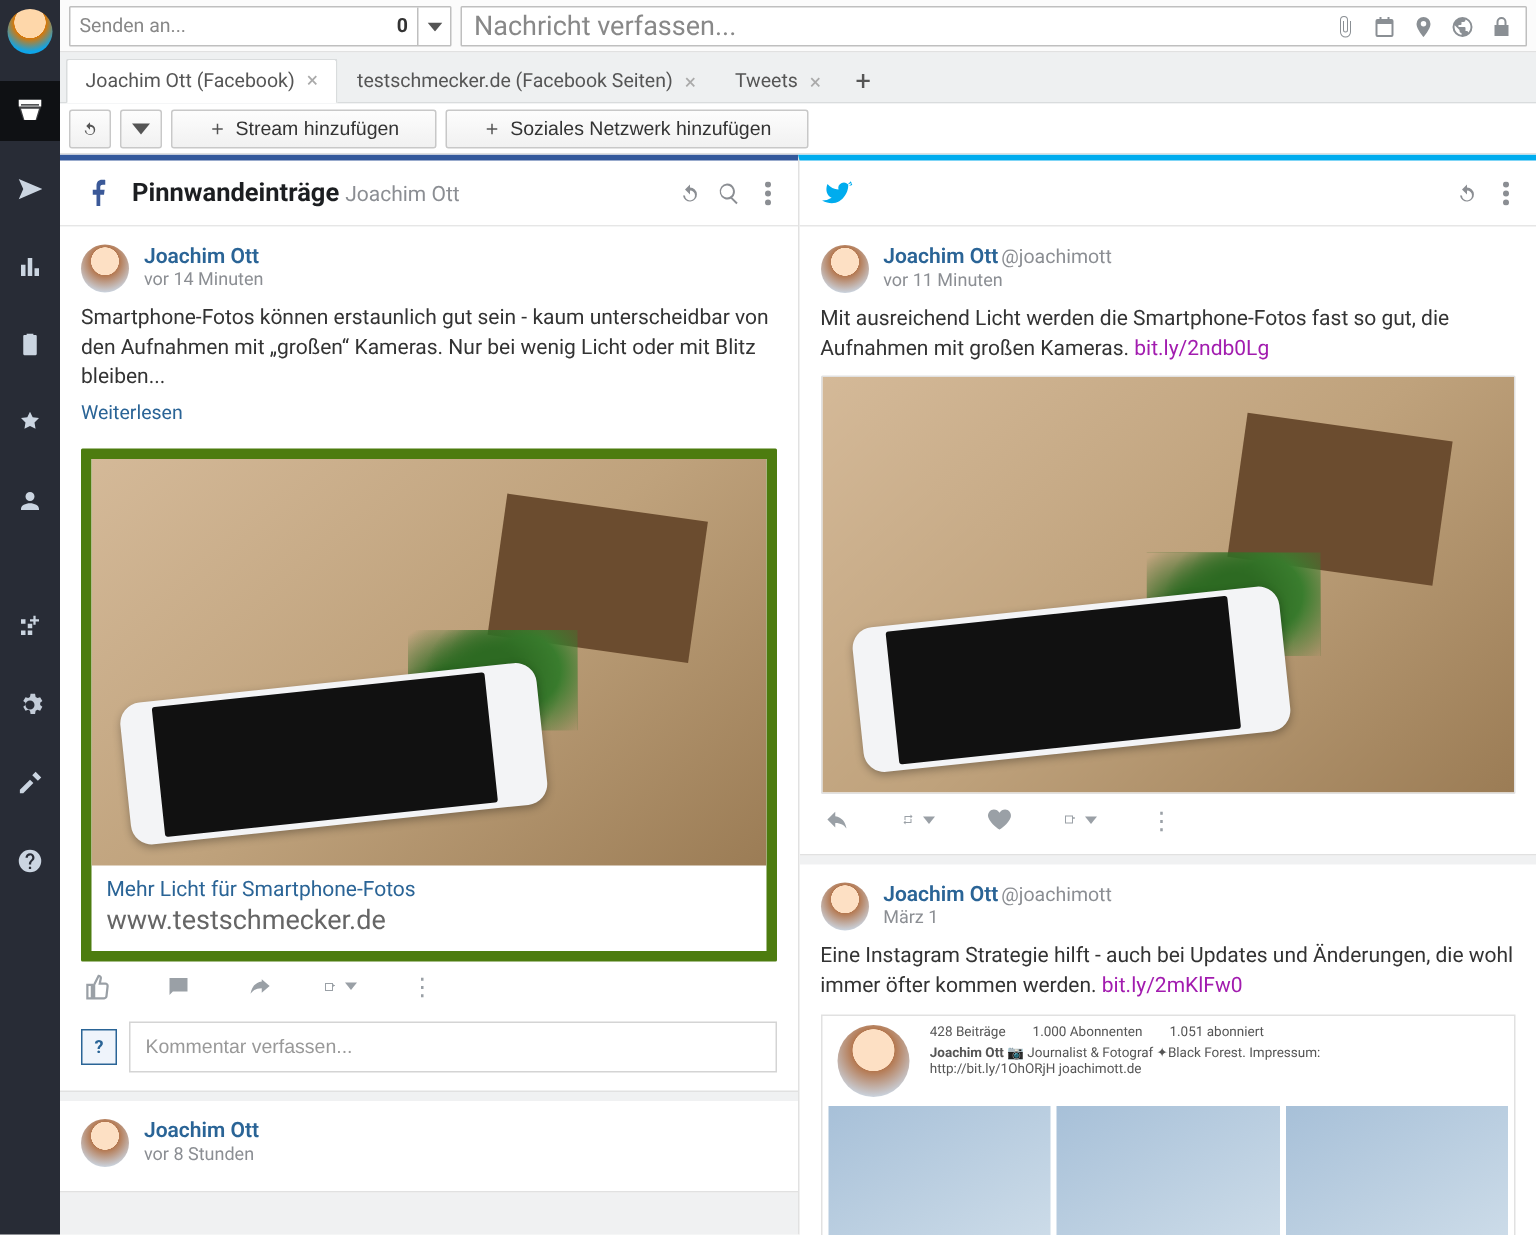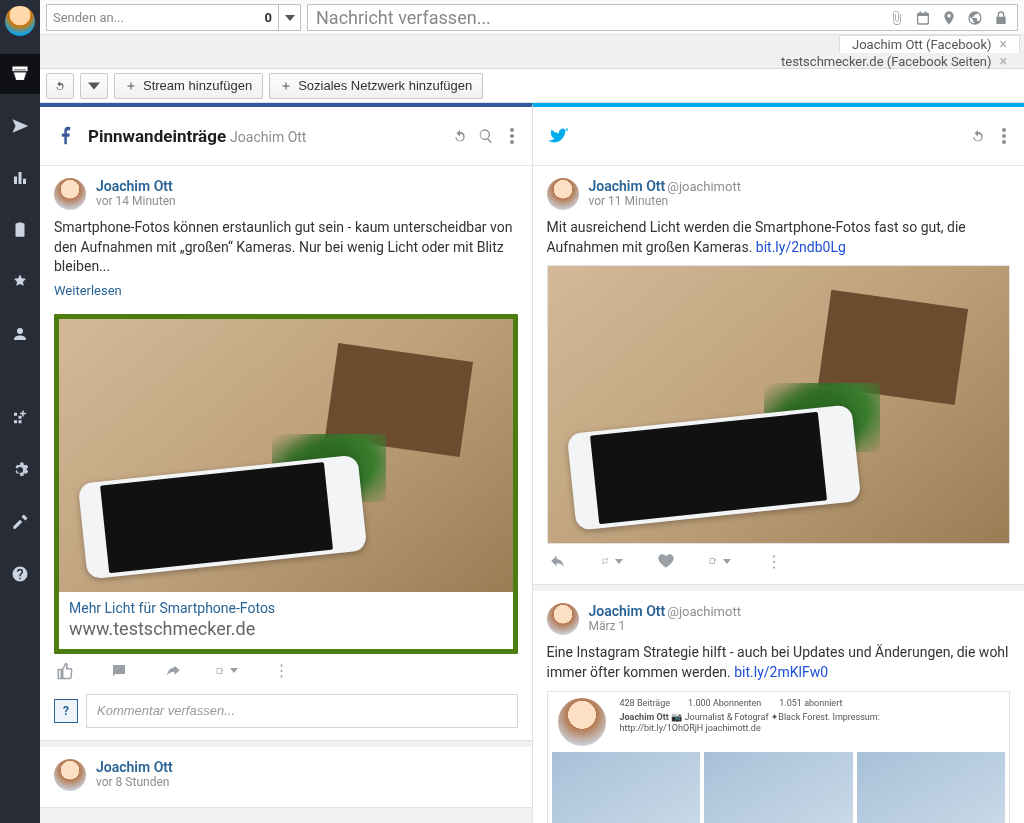--- a/index.html
+++ b/index.html
@@ -21,77 +21,77 @@
 .send-to { width: 255px; height: 27px; border: 1px solid #bfbfbf; background: #fff; border-radius: 1px; display: flex; align-items: center; padding: 0 6px; position: relative; }
 .send-to .placeholder { color: #888; font-size: 13px; flex: 1; }
 .send-to .count { font-weight: bold; margin-right: 6px; }
 .send-to .chev { width: 22px; height: 25px; border-left: 1px solid #bfbfbf; display: flex; align-items: center; justify-content: center; margin-right: -6px; }
 .compose-input { flex: 1; height: 27px; border: 1px solid #bfbfbf; background: #fff; border-radius: 1px; display: flex; align-items: center; padding: 0 8px; }
 .compose-input .msg-placeholder { color: #888; font-size: 18px; flex: 1; }
 .compose-input .attach-icons { display: flex; gap: 10px; color: #8a8f94; }
 .compose-input .attach-icons span { width: 16px; height: 16px; display: flex; align-items: center; justify-content: center; cursor: pointer; }
 
 
-.tabs-row { height: 34px; background: #eef0f1; border-bottom: 1px solid #d9dcdd; display: flex; align-items: flex-end; padding: 0 4px; flex-direction: column; }
+.tabs-row { height: 34px; background: #eef0f1; border-bottom: 1px solid #d9dcdd; display: flex; align-items: flex-end; padding: 0 4px; }
 .tab { height: 30px; padding: 0 12px; display: flex; align-items: center; gap: 8px; font-size: 13px; color: #555; border: 1px solid transparent; border-bottom: none; cursor:pointer; margin-bottom:-1px;}
 .tab.active { background: #fff; border: 1px solid #d9dcdd; border-bottom: 1px solid #fff; border-radius:2px 2px 0 0;}
 .tab .close { color: #aaa; font-size: 14px; }
 .tab.add { width: 30px; justify-content: center; font-size: 18px; color: #555; padding: 0; }
 
 
 .toolbar-row { height: 34px; background: #fff; border-bottom: 1px solid #e1e1e1; display: flex; align-items: center; padding: 0 6px; gap: 6px; }
-.tool-btn { height: 26px; border: 1px solid #c8c8c8; background: linear-gradient(#fdfdfd,#f1f1f1); border-radius: 2px; padding: 0 10px; display: flex; align-items: center; gap: 6px; font-size: 13px; color: #333; cursor:pointer;}
+.tool-btn { height: 26px; border: 1px solid #c8c8c8; background: linear-gradient(#fdfdfd,#f1f1f1); border-radius: 2px; padding: 0 24px; display: flex; align-items: center; gap: 6px; font-size: 13px; color: #333; cursor:pointer;}
 .tool-btn.icon-only { width: 28px; padding: 0; justify-content: center; }
 .tool-btn svg { width: 12px; height: 12px; fill: #555; }
 
 
 .streams { flex: 1; display: flex; overflow: hidden; }
 .stream { flex: 1; display: flex; flex-direction: column; border-top: 4px solid; background: #fff; min-width: 0;}
 .stream.fb { border-color: #34599c; }
 .stream.tw { border-color: #00acee; border-left: 1px solid #e1e1e1; }
 
-.stream-header { height: 59px; display: flex; align-items: center; padding: 0 12px 0 14px; border-bottom: 1px solid #e6e6e6; }
+.stream-header { height: 44px; display: flex; align-items: center; padding: 0 12px 0 14px; border-bottom: 1px solid #e6e6e6; }
 .stream-header .net-icon { width: 24px; height: 24px; margin-right: 10px; display:flex; align-items:center; justify-content:center;}
 .stream-header .net-icon.fb-i { color:#3b5998;}
 .stream-header .net-icon.tw-i { color:#00acee;}
 .stream-header h3 { font-size: 17px; font-weight: 700; color: #1c1e21; }
 .stream-header .sub { font-size: 14px; color: #8b8e93; font-weight: 400; margin-left: 4px; }
 .stream-header .hdr-actions { margin-left: auto; display: flex; gap: 10px; color: #8b8e93; }
 .stream-header .hdr-actions span { cursor:pointer; width:16px; height:16px; display:flex; align-items:center; justify-content:center;}
 
 .stream-body { flex: 1; overflow-y: auto; background: #f0f1f2; }
 .post { background: #fff; border-bottom: 1px solid #e1e1e1; margin-bottom: 6px; }
 .post-inner { padding: 12px 14px 8px 14px; }
 .post-head { display: flex; gap: 10px; margin-bottom: 8px; }
 .post-head .av { width: 32px; height: 32px; border-radius: 50%; background: radial-gradient(circle at 50% 35%, #fde0c4 35%, #b47850 36%, #cbd5e1 80%); }
 .post-head .who .name { color: #2a6496; font-weight: 600; font-size: 14px; }
 .post-head .who .handle { color: #8b8e93; font-size: 13px; font-weight:400; margin-left:2px;}
 .post-head .who .time { color: #8b8e93; font-size: 12px; }
 .post-text { font-size: 14px; line-height: 1.4; color: #333; margin-bottom: 6px; }
-.post-text a { color: #1d4ed8; text-decoration: none; }
+.post-text a { color: #a21caf; text-decoration: none; }
 .read-more { color: #2a6496; font-size: 13px; cursor:pointer; display:inline-block; margin-bottom:8px;}
 
-.media-card { border: 5px solid #4d7c0f; border-radius: 1px; overflow: hidden; margin-top: 8px; }
+.media-card { border: 7px solid #4d7c0f; border-radius: 1px; overflow: hidden; margin-top: 8px; }
 .media-img { width: 100%; aspect-ratio: 1.66/1; background: linear-gradient(140deg, #d4b998 0%, #bfa27c 50%, #9b7c55 100%); position: relative; }
 .media-img.plain { border:1px solid #e1e1e1; border-radius:1px; margin-top:8px;}
 .phone { position:absolute; left:5%; bottom:10%; width:62%; height:35%; background:#f3f4f6; border-radius:14px; box-shadow:0 2px 6px rgba(0,0,0,.3); transform:rotate(-6deg); }
 .phone::after{content:"";position:absolute;inset:4% 12% 4% 8%;background:#111;border-radius:2px;}
 .bread { position:absolute; right:10%; top:12%; width:30%; height:35%; background:#6b4c2f; transform:rotate(8deg); }
 .herbs { position:absolute; right:28%; top:42%; width:25%; height:25%; background:radial-gradient(circle,#2d6a22 30%,transparent 70%),radial-gradient(circle at 30% 70%,#2d6a22 25%,transparent 60%),radial-gradient(circle at 70% 40%,#3a7d2e 25%,transparent 60%);}
 .media-card .card-title { padding: 8px 10px 2px 10px; color: #2a6496; font-size: 14px; }
 .media-card .card-domain { padding: 0 10px 10px 10px; color: #666; font-size: 18px; }
 
 .post-actions { display: flex; align-items: center; gap: 32px; padding: 6px 0 4px 0; color: #9aa0a6; }
 .post-actions .pa { width: 22px; height: 22px; display:flex; align-items:center; justify-content:center; cursor:pointer; }
 .post-actions .pa.with-chev::after{content:"";width:0;height:0;border-left:4px solid transparent;border-right:4px solid transparent;border-top:5px solid #9aa0a6;margin-left:6px;}
 .post-actions .dots{font-size:16px;letter-spacing:-1px;}
 
 .comment-row { display:flex; gap:8px; padding: 0 14px 12px 14px; align-items:center;}
 .comment-row .av-sm { width:24px; height:24px; border:1px solid #2a6496; display:flex;align-items:center;justify-content:center;color:#2a6496;font-weight:bold;font-size:12px;background:#eff4fb;}
-.comment-row input { flex:1; height:34px; border:1px solid #d4d4d4; padding:0 10px; font-size:13px; color:#333;font-style:italic;}
+.comment-row input { flex:1; height:34px; border:1px solid #d4d4d4; padding:0 10px; font-size:13px; color:#333;}
 .comment-row input::placeholder{color:#999;}
 
 .insta-card { border:1px solid #e1e1e1; margin-top:8px; background:#fff; }
 .insta-top { display:flex; padding:6px 10px; gap:14px; font-size:9px; color:#555; position:relative;}
 .insta-top .ig-av { width:48px;height:48px;border-radius:50%;background:radial-gradient(circle at 50% 35%,#fde0c4 35%,#b47850 36%,#cbd5e1 80%);flex-shrink:0;}
 .insta-top .ig-stats { display:flex; gap:18px; margin-bottom:4px;}
 .insta-top .ig-stat .n{font-weight:normal;}
 .insta-top .ig-bio { font-size:9px; line-height:1.3;}
 .insta-grid { display:grid; grid-template-columns:repeat(3,1fr); gap:4px; padding:0 4px 4px 4px;}
 .insta-grid .cell{aspect-ratio:1/1;background:linear-gradient(150deg,#a7c0d8,#d9e5ee);position:relative;}

